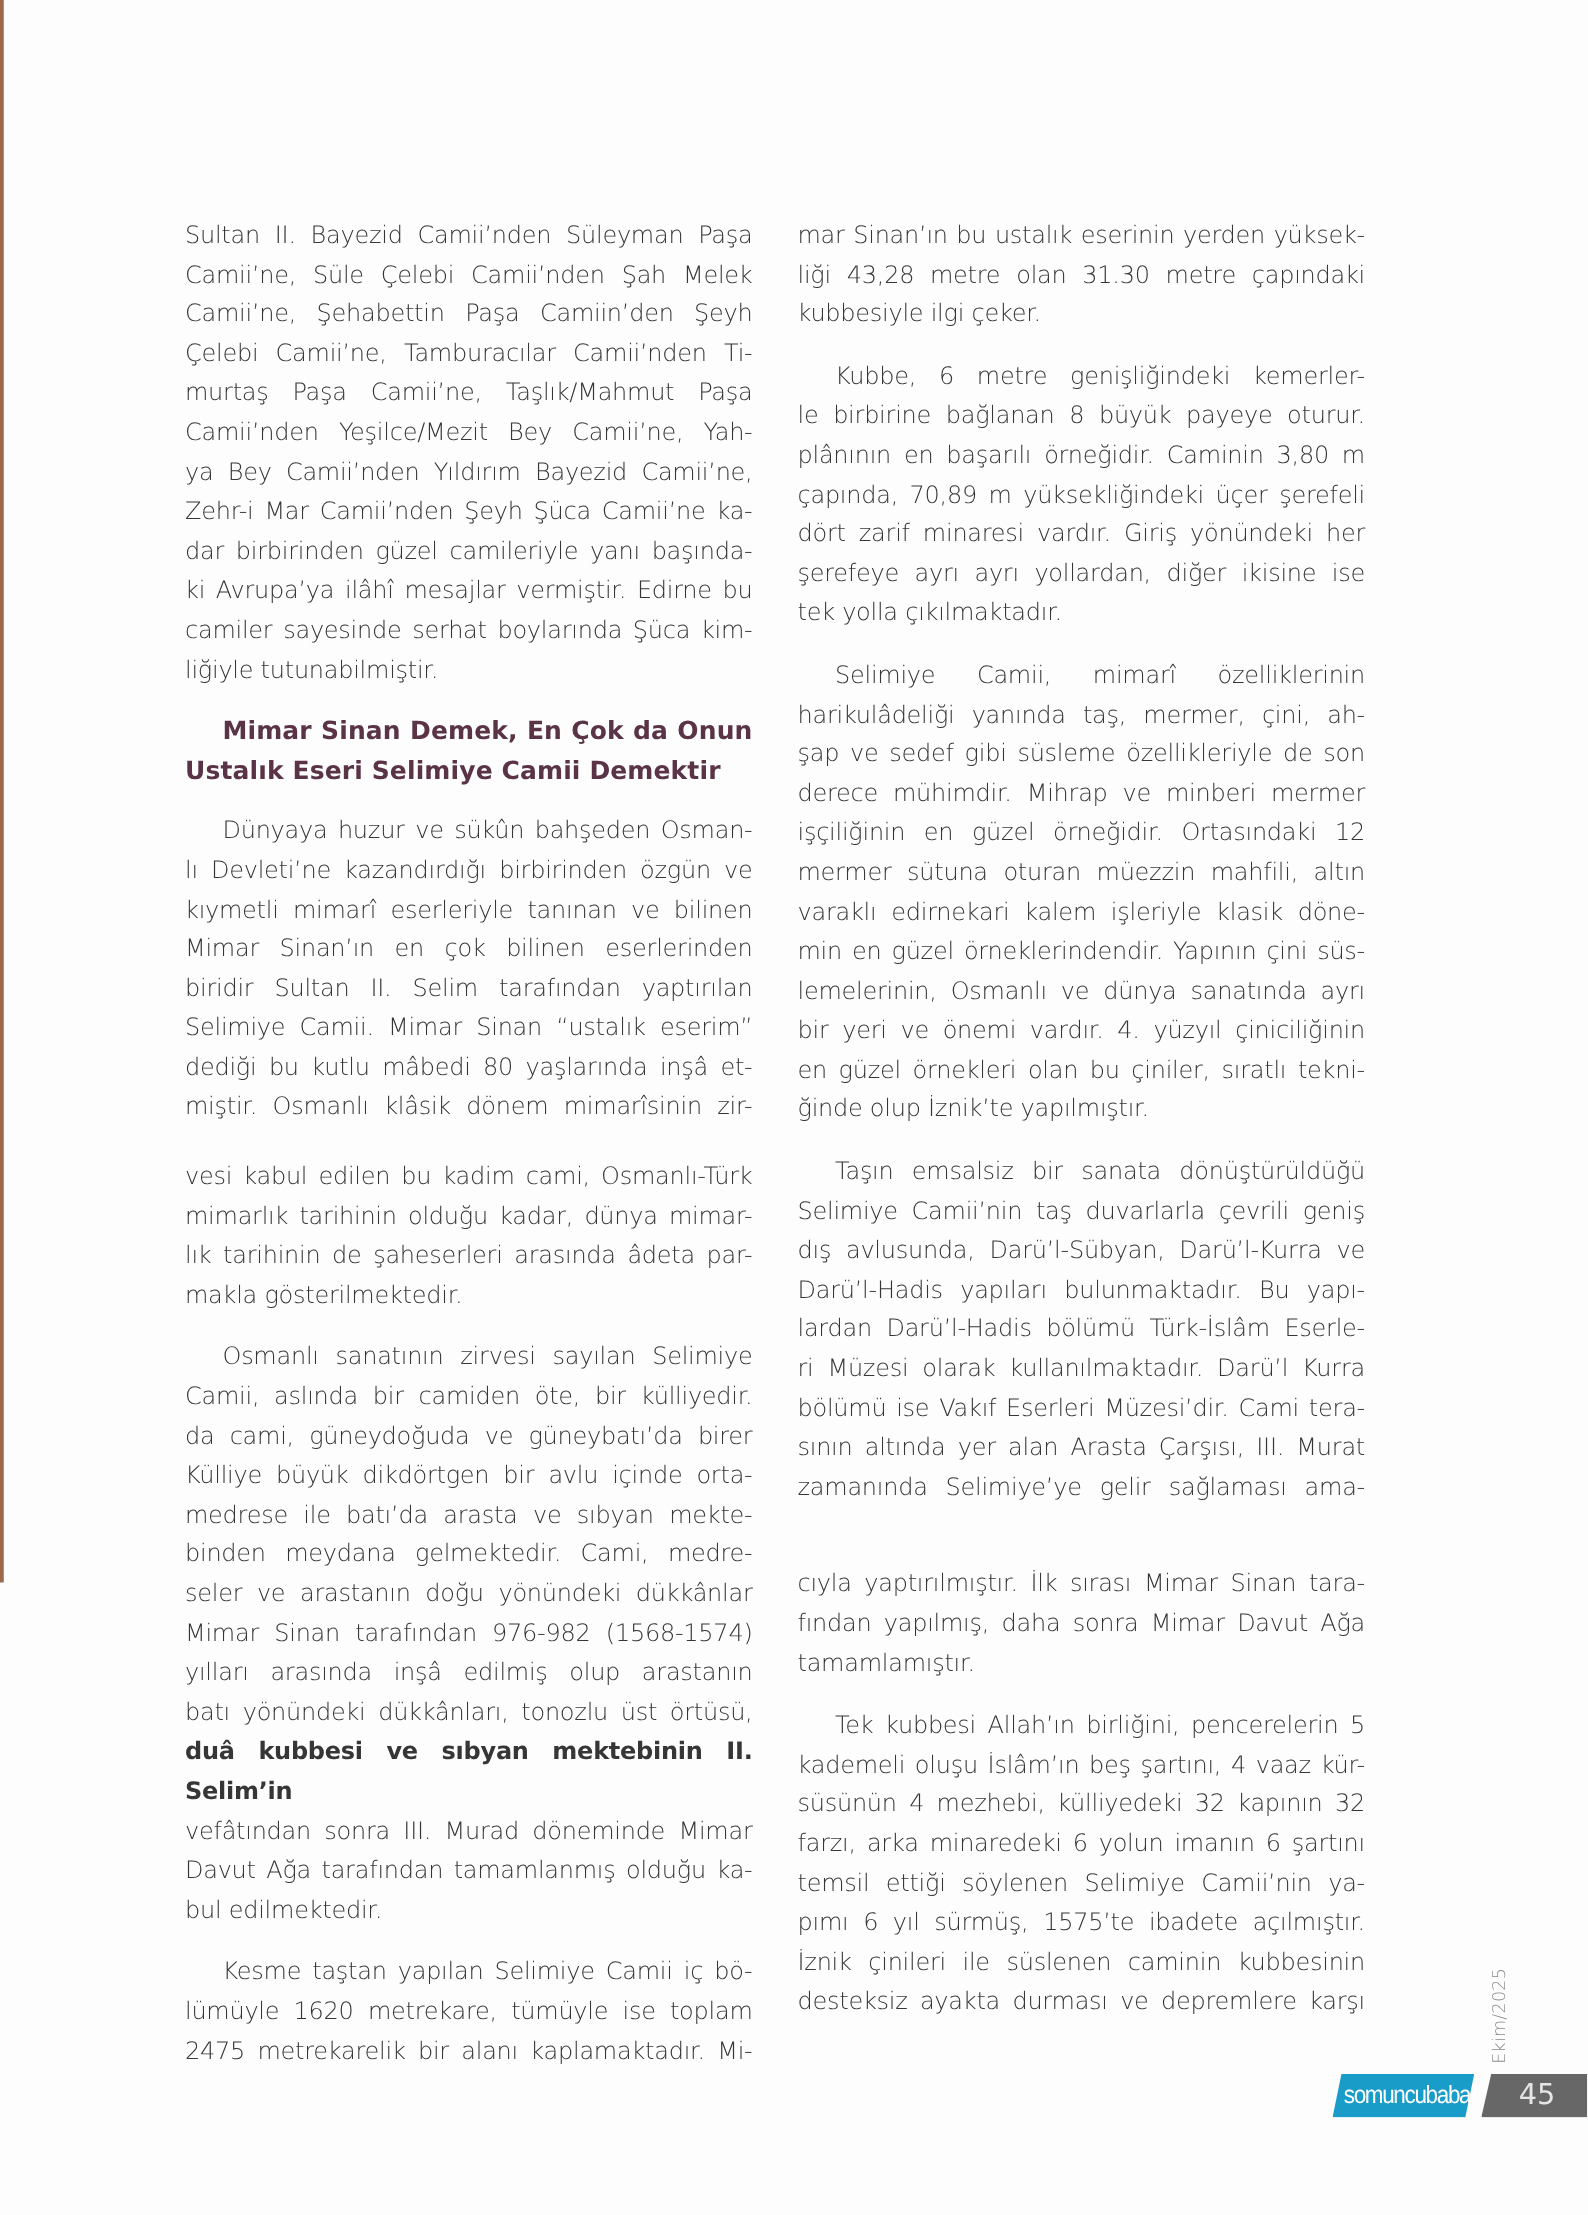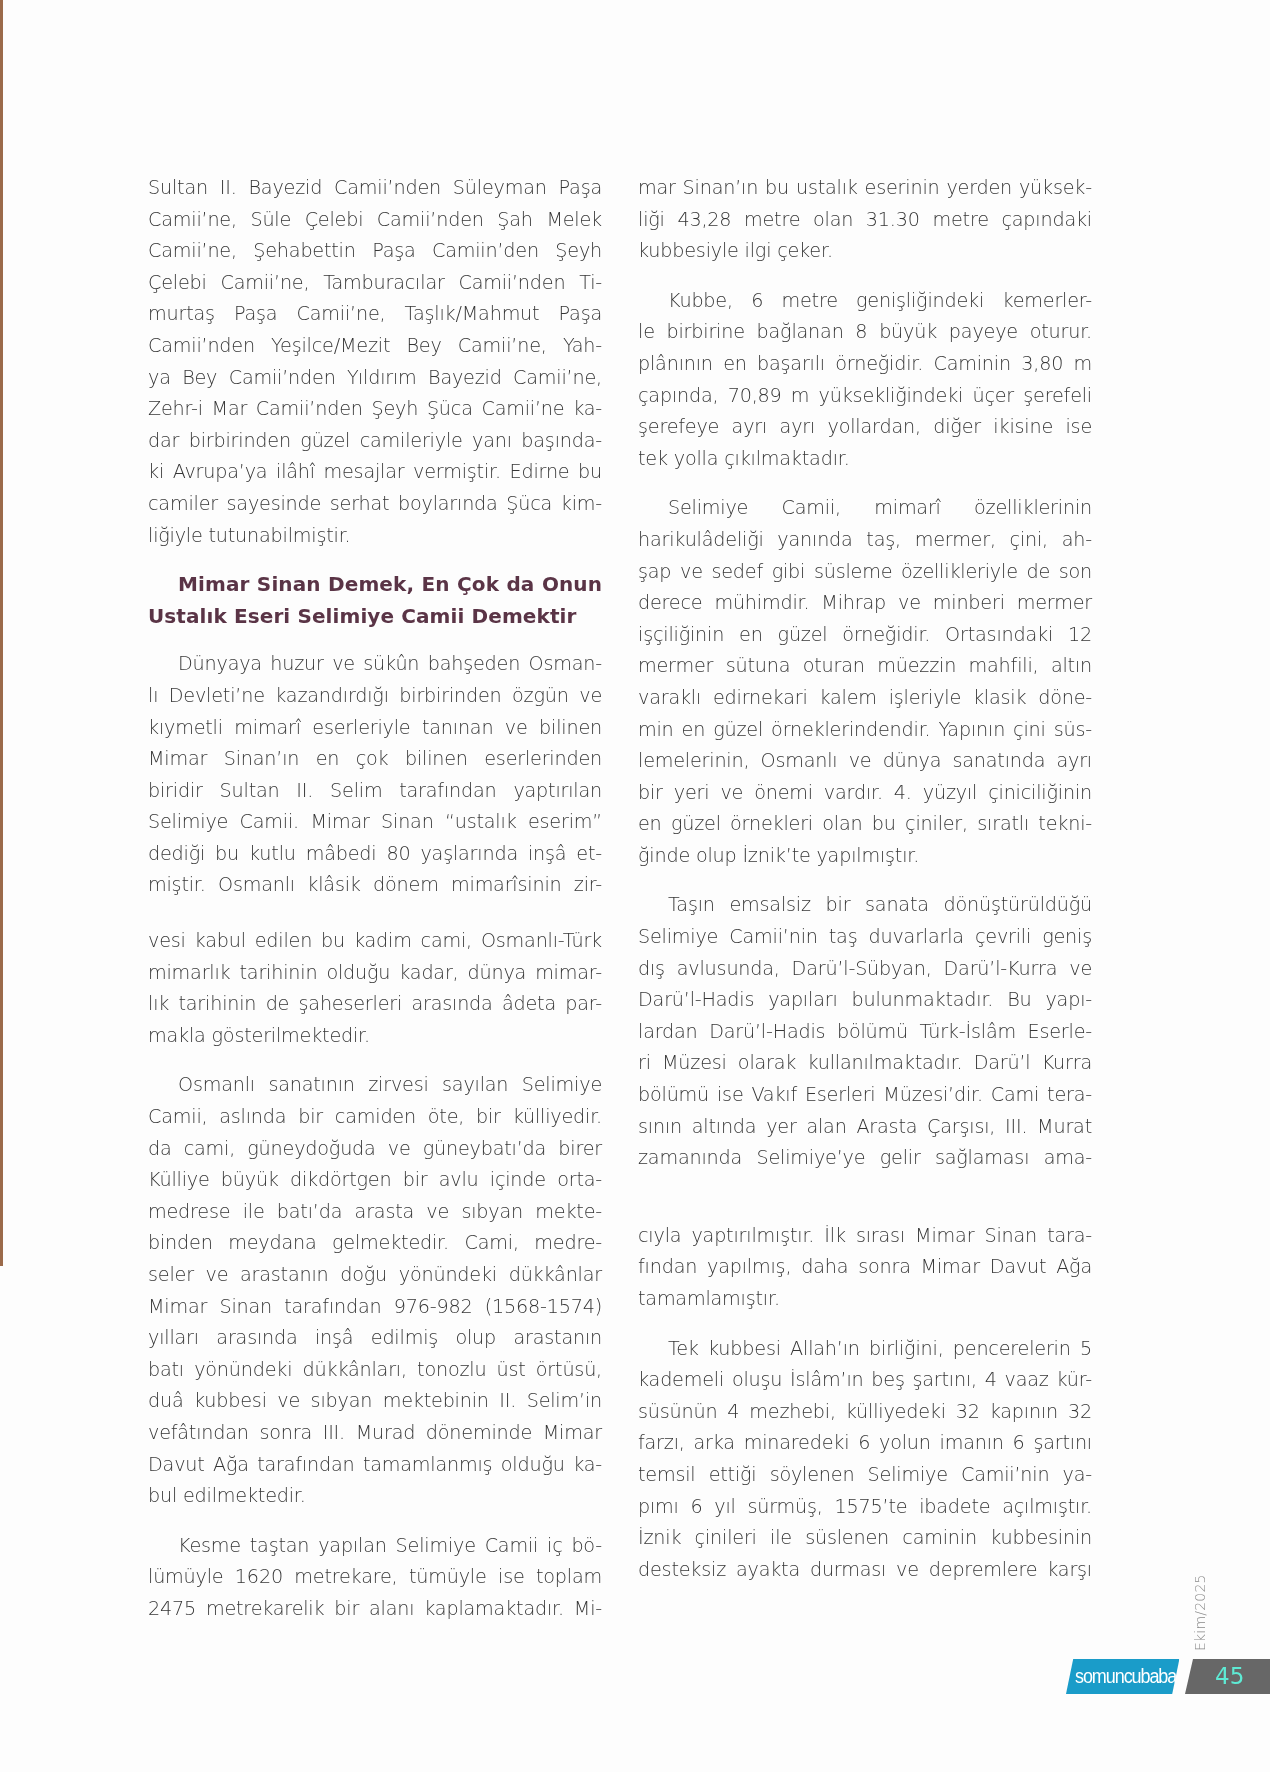--- a/index.html
+++ b/index.html
@@ -49,21 +49,21 @@
     color: #ffffff;
     font-family: "Liberation Sans", sans-serif;
     font-size: 20px; letter-spacing: -1.2px; line-height: 35px;
     text-indent: 10px;
     transform: scaleX(0.9); transform-origin: left center;
   }
   .footer-page {
     position: absolute; left: 1185px; top: 1659px; width: 85px; height: 35px;
     background: #676767;
     clip-path: polygon(8px 0, 85px 0, 85px 35px, 0 35px);
-    color: #5eead4;
+    color: #e5e5e5;
     font-family: "DejaVu Sans", sans-serif;
     font-size: 23px; line-height: 35px;
     padding-left: 30px; box-sizing: border-box;
   }
 </style>
 </head>
 <body>
 
 <div class="edge-strip" style="background: rgb(155, 106, 74);"></div>
 
@@ -104,21 +104,21 @@
       <span class="line">Osmanlı sanatının zirvesi sayılan Selimiye</span>
       <span class="line" style="text-indent: 0px;">Camii, aslında bir camiden öte, bir külliyedir.</span>
       <span class="line" style="text-indent: 0px;">da cami, güneydoğuda ve güneybatı’da birer</span>
       <span class="line" style="text-indent: 0px;">Külliye büyük dikdörtgen bir avlu içinde orta-</span>
       <span class="line" style="text-indent: 0px;">medrese ile batı’da arasta ve sıbyan mekte-</span>
       <span class="line" style="text-indent: 0px;">binden meydana gelmektedir. Cami, medre-</span>
       <span class="line" style="text-indent: 0px;">seler ve arastanın doğu yönündeki dükkânlar</span>
       <span class="line" style="text-indent: 0px;">Mimar Sinan tarafından 976-982 (1568-1574)</span>
       <span class="line" style="text-indent: 0px;">yılları arasında inşâ edilmiş olup arastanın</span>
       <span class="line" style="text-indent: 0px;">batı yönündeki dükkânları, tonozlu üst örtüsü,</span>
-      <span class="line" style="text-indent: 0px;">duâ kubbesi ve sıbyan mektebinin II. Selim’in</span>
+      <span class="line" style="text-indent: 0px; font-weight: bold;">duâ kubbesi ve sıbyan mektebinin II. Selim’in</span>
       <span class="line" style="text-indent: 0px;">vefâtından sonra III. Murad döneminde Mimar</span>
       <span class="line" style="text-indent: 0px;">Davut Ağa tarafından tamamlanmış olduğu ka-</span>
       <span class="line last" style="text-indent: 0px;">bul edilmektedir.</span>
     </p>
   <p class="para last-open">
       <span class="line">Kesme taştan yapılan Selimiye Camii iç bö-</span>
       <span class="line" style="text-indent: 0px;">lümüyle 1620 metrekare, tümüyle ise toplam</span>
       <span class="line" style="text-indent: 0px;">2475 metrekarelik bir alanı kaplamaktadır. Mi-</span>
     </p>
 </div>
@@ -127,20 +127,21 @@
   <p class="para no-indent">
       <span class="line">mar Sinan’ın bu ustalık eserinin yerden yüksek-</span>
       <span class="line" style="text-indent: 0px;">liği 43,28 metre olan 31.30 metre çapındaki</span>
       <span class="line last" style="text-indent: 0px;">kubbesiyle ilgi çeker.</span>
     </p>
   <p class="para">
       <span class="line">Kubbe, 6 metre genişliğindeki kemerler-</span>
       <span class="line" style="text-indent: 0px;">le birbirine bağlanan 8 büyük payeye oturur.</span>
       <span class="line" style="text-indent: 0px;">plânının en başarılı örneğidir. Caminin 3,80 m</span>
       <span class="line" style="text-indent: 0px;">çapında, 70,89 m yüksekliğindeki üçer şerefeli</span>
+      <span class="line" style="text-indent: 0px;">dört zarif minaresi vardır. Giriş yönündeki her</span>
       <span class="line" style="text-indent: 0px;">şerefeye ayrı ayrı yollardan, diğer ikisine ise</span>
       <span class="line last" style="text-indent: 0px;">tek yolla çıkılmaktadır.</span>
     </p>
   <p class="para">
       <span class="line">Selimiye Camii, mimarî özelliklerinin</span>
       <span class="line" style="text-indent: 0px;">harikulâdeliği yanında taş, mermer, çini, ah-</span>
       <span class="line" style="text-indent: 0px;">şap ve sedef gibi süsleme özellikleriyle de son</span>
       <span class="line" style="text-indent: 0px;">derece mühimdir. Mihrap ve minberi mermer</span>
       <span class="line" style="text-indent: 0px;">işçiliğinin en güzel örneğidir. Ortasındaki 12</span>
       <span class="line" style="text-indent: 0px;">mermer sütuna oturan müezzin mahfili, altın</span>

